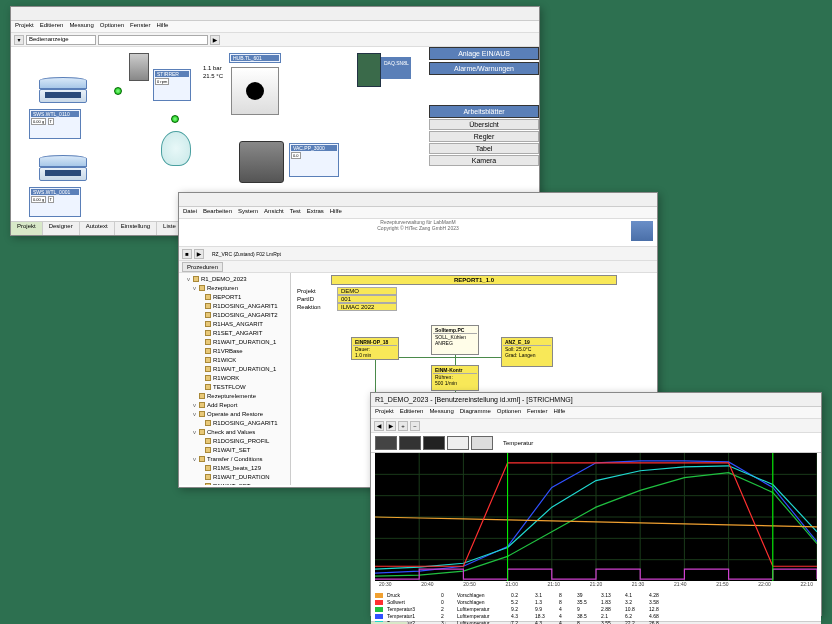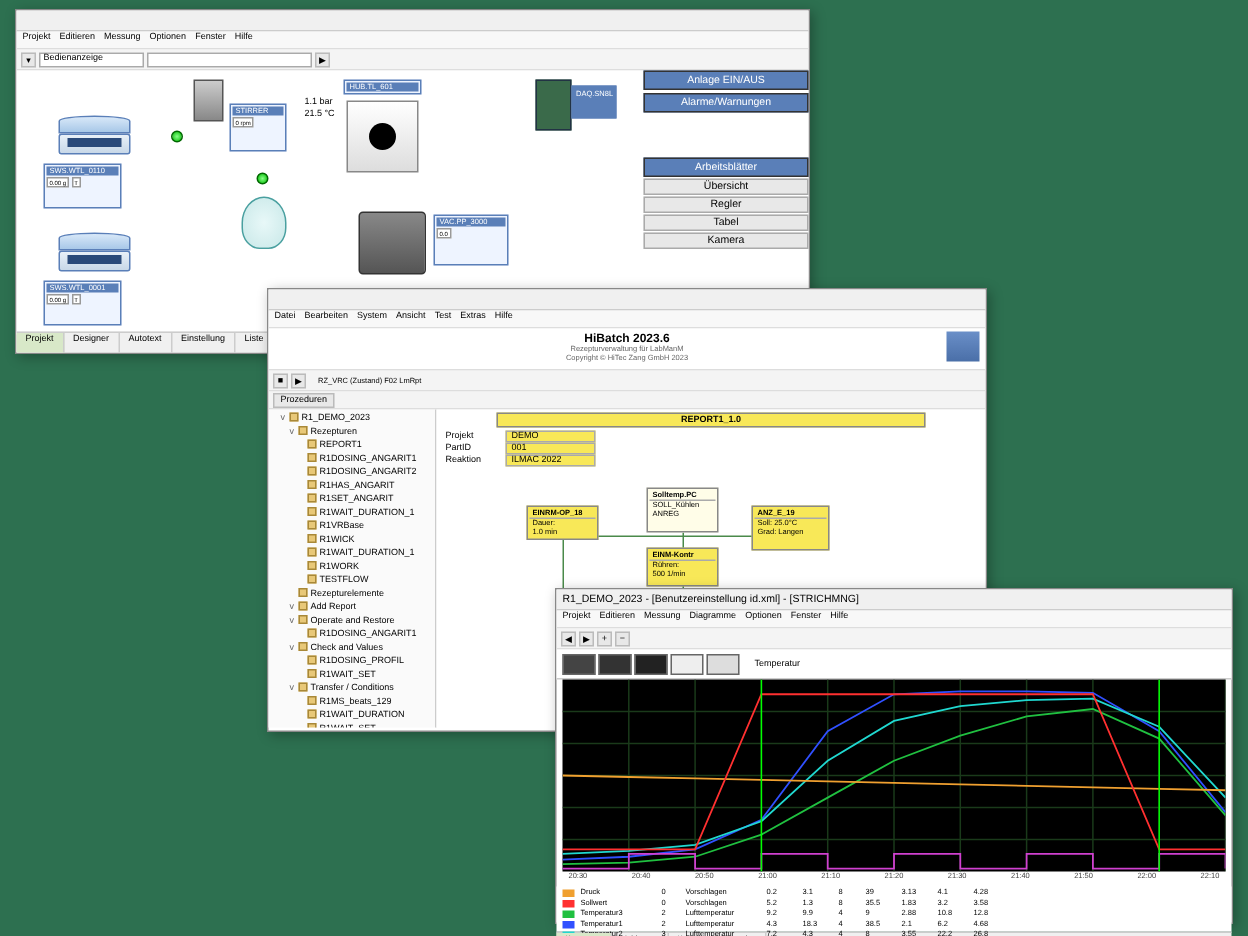--- a/index.html
+++ b/index.html
@@ -179,21 +179,20 @@
   <div class="menubar" id="w2menu">
       <span>Datei</span>
       <span>Bearbeiten</span>
       <span>System</span>
       <span>Ansicht</span>
       <span>Test</span>
       <span>Extras</span>
       <span>Hilfe</span>
     </div>
   <div class="header-area">
-    <div class="app-title">HiBatch 2023.6</div>
     <div class="app-sub">Rezepturverwaltung für LabManM</div>
     <div class="app-sub">Copyright © HiTec Zang GmbH 2023</div>
     <div class="logo-r"></div>
   </div>
   <div class="toolbar">
     <div class="tb-btn">■</div>
     <div class="tb-btn">▶</div>
     <span style="font-size:5px;margin-left:6px">RZ_VRC (Zustand) F02    LmRpt</span>
   </div>
   <div class="toolbar" style="height:12px">

